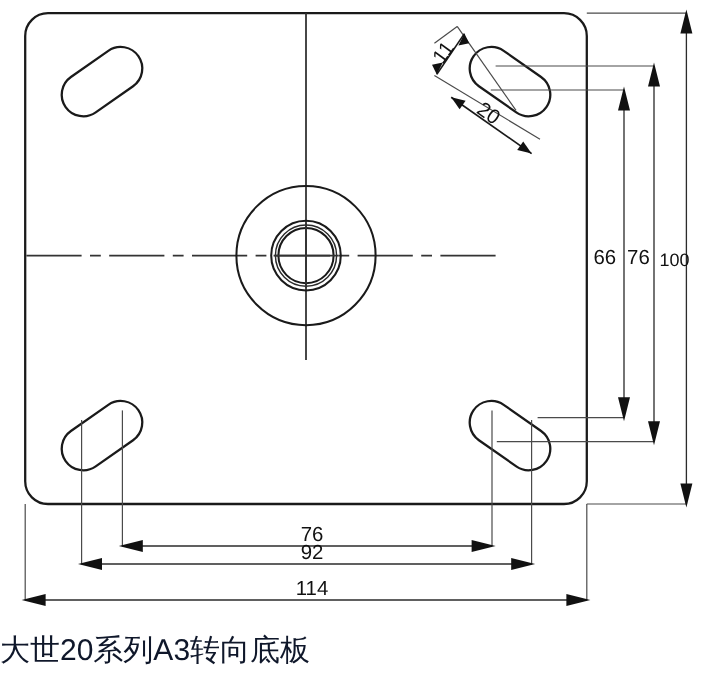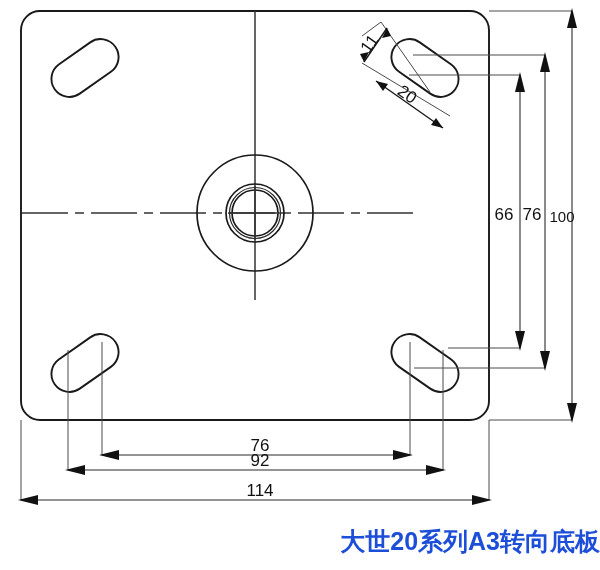--- a/index.html
+++ b/index.html
@@ -86,25 +86,25 @@
     font-family: "Liberation Sans", sans-serif;
     font-size: 15px;
     fill: #111111;
     text-anchor: middle;
   }
   .caption {
     position: absolute;
     left: 0;
     right: 0;
     bottom: 12px;
-    text-align: right;
+    text-align: left;
     font-family: "Liberation Sans", sans-serif;
     font-size: 25px;
-    font-weight: bold;
-    color: #1d4ed8;
+    font-weight: normal;
+    color: #0f172a;
     letter-spacing: 0px;
   }
 </style>
 </head>
 <body>
 
 <div id="drawing-root">
 
   <svg id="tech-drawing" viewBox="0 0 600 570" xmlns="http://www.w3.org/2000/svg">
 

